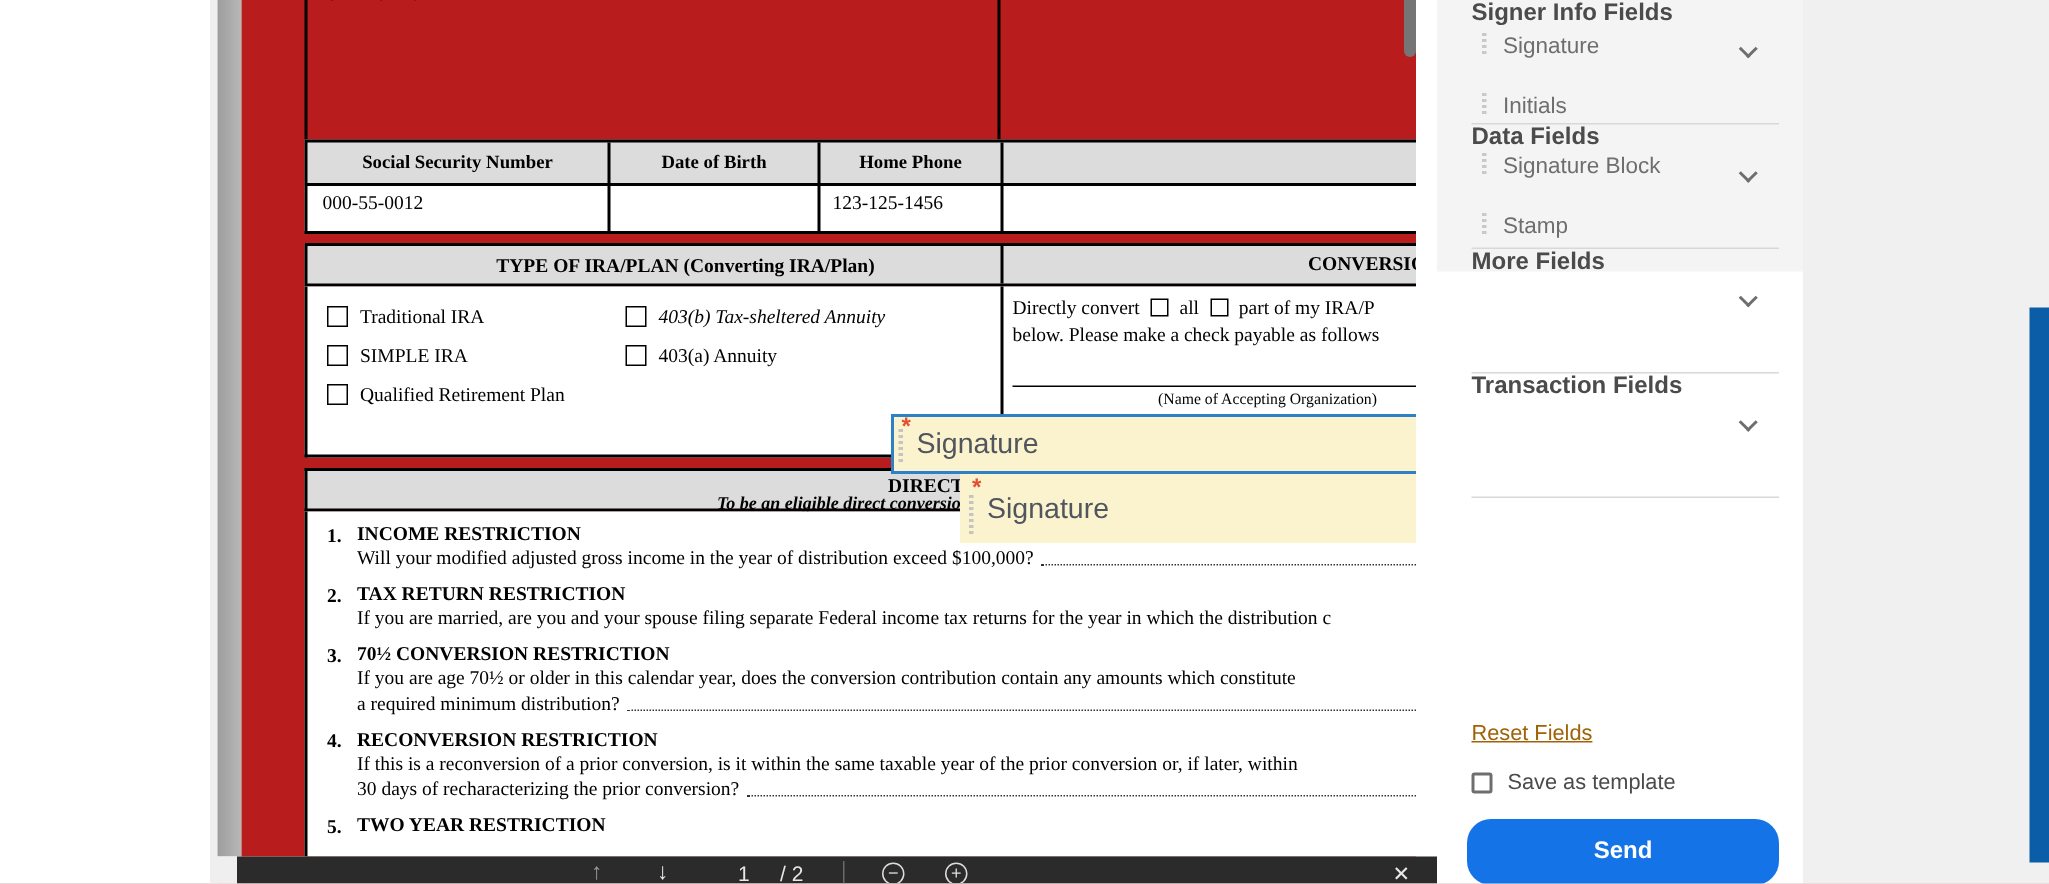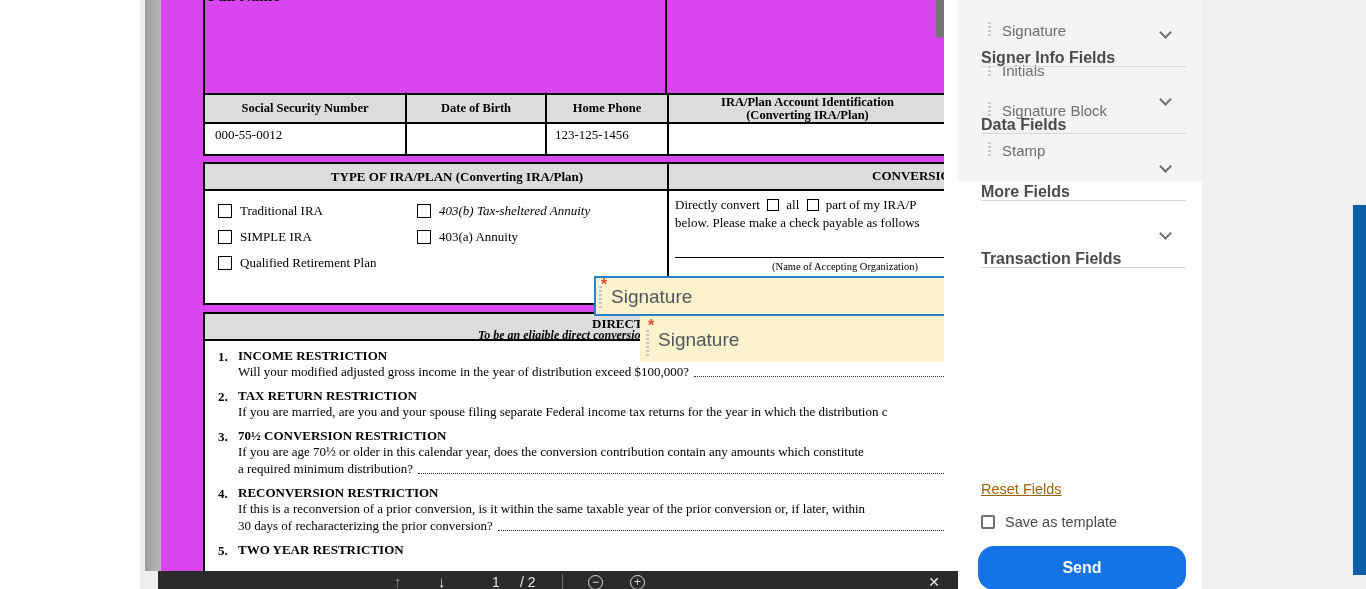--- a/index.html
+++ b/index.html
@@ -8,21 +8,21 @@
   .abs { position:absolute; }
   #stage { position:relative; width:1366px; height:589px; background:#fff; }
 
   
   #left-edge { left:140px; top:0; width:5px; height:589px; background:#EFEFEF; }
   #left-strip { left:145px; top:0; width:16px; height:571px;
     background:linear-gradient(to right,#9d9d9d,#b8b8b8); }
   #left-strip-foot { left:140px; top:571px; width:21px; height:18px; background:#EFEFEF; }
 
   
-  #viewer { left:161px; top:0; width:783px; height:571px; background:#d946ef; overflow:hidden; }
+  #viewer { left:161px; top:0; width:783px; height:571px; background:#b91c1c; overflow:hidden; }
   .doc { font-family:"Liberation Serif", serif; color:#000; }
   #top-clip-label { left:47px; top:-13px; font-weight:bold; font-size:16px; }
   .vline { width:2px; background:#000; }
 
   
   #idt-hdr { left:42px; top:93px; width:745px; height:31px; border:2px solid #000; background:#DCDCDC; }
   #idt-vals { left:42px; top:124px; width:745px; height:32px; border:2px solid #000; border-top:none; background:#fff; }
   .cell { position:absolute; top:0; height:100%; display:flex; align-items:center; justify-content:center;
     text-align:center; font-weight:bold; font-size:12.5px; line-height:13px; }
   .cdiv { position:absolute; top:0; height:100%; width:2px; background:#000; }
@@ -74,21 +74,21 @@
     color:#DDD; font-size:12px; line-height:12px; text-align:center; }
   #tb-divider { position:absolute; left:404px; top:3px; width:1px; height:22px; background:#6a6a6a; }
 
   
   #sidebar { left:958px; top:0; width:244px; height:589px; background:#fff; }
   #sidebar-top { position:absolute; left:0; top:0; width:244px; height:181px; background:#F4F4F4; padding-top:10px; }
   .fld-item { height:40px; display:flex; align-items:center; padding-left:30px; cursor:grab; }
   .fld-handle { width:3px; height:16px; margin-right:11px;
     background:repeating-linear-gradient(to bottom,#C9C9C9 0 2px,transparent 2px 4px); }
   .fld-label { color:#6E6E6E; font-size:15px; }
-  .sec-row { position:relative; height:67px; display:flex; align-items:flex-end; padding-left:23px; cursor:pointer; }
+  .sec-row { position:relative; height:83px; display:flex; align-items:flex-start; padding-left:23px; cursor:pointer; }
   .sec-title { color:#4B4B4B; font-size:16px; font-weight:bold; }
   .chev { position:absolute; right:32px; top:28px; width:9px; height:9px;
     border-right:2px solid #6E6E6E; border-bottom:2px solid #6E6E6E; transform:rotate(45deg); }
   .sec-div { position:absolute; left:23px; right:16px; bottom:0; border-bottom:1px solid #D8D8D8; }
   #reset-link { position:absolute; left:23px; top:481px; color:#a16207; font-size:14.5px;
     text-decoration:underline; cursor:pointer; }
   #save-row { position:absolute; left:23px; top:514px; display:flex; align-items:center; }
   #save-ck { width:14px; height:14px; border:2px solid #6E6E6E; border-radius:2px; background:#fff; margin-right:10px; }
   #save-label { color:#4B4B4B; font-size:14.5px; }
   #send-btn { position:absolute; left:20px; top:546px; width:208px; height:44px; background:#1473E6;
@@ -114,24 +114,20 @@
     <div class="abs vline" style="left:42px;top:0;height:93px;"></div>
     <div class="abs vline" style="left:504px;top:0;height:93px;"></div>
 
     <div id="idt-hdr" class="abs">
       <div class="cell" style="left:0;width:200px;">Social Security Number</div>
       <div class="cdiv" style="left:200px;"></div>
       <div class="cell" style="left:202px;width:138px;">Date of Birth</div>
       <div class="cdiv" style="left:340px;"></div>
       <div class="cell" style="left:342px;width:120px;">Home Phone</div>
       <div class="cdiv" style="left:462px;"></div>
-      <div class="cell" style="left:464px;width:277px;flex-direction:column;">
-        <span>IRA/Plan Account Identification</span>
-        <span>(Converting IRA/Plan)</span>
-      </div>
     </div>
 
     <div id="idt-vals" class="abs">
       <div class="cdiv" style="left:200px;"></div>
       <div class="cdiv" style="left:340px;"></div>
       <div class="cdiv" style="left:462px;"></div>
       <div class="val" style="left:10px;">000-55-0012</div>
       <div class="val" style="left:350px;">123-125-1456</div>
     </div>
 

